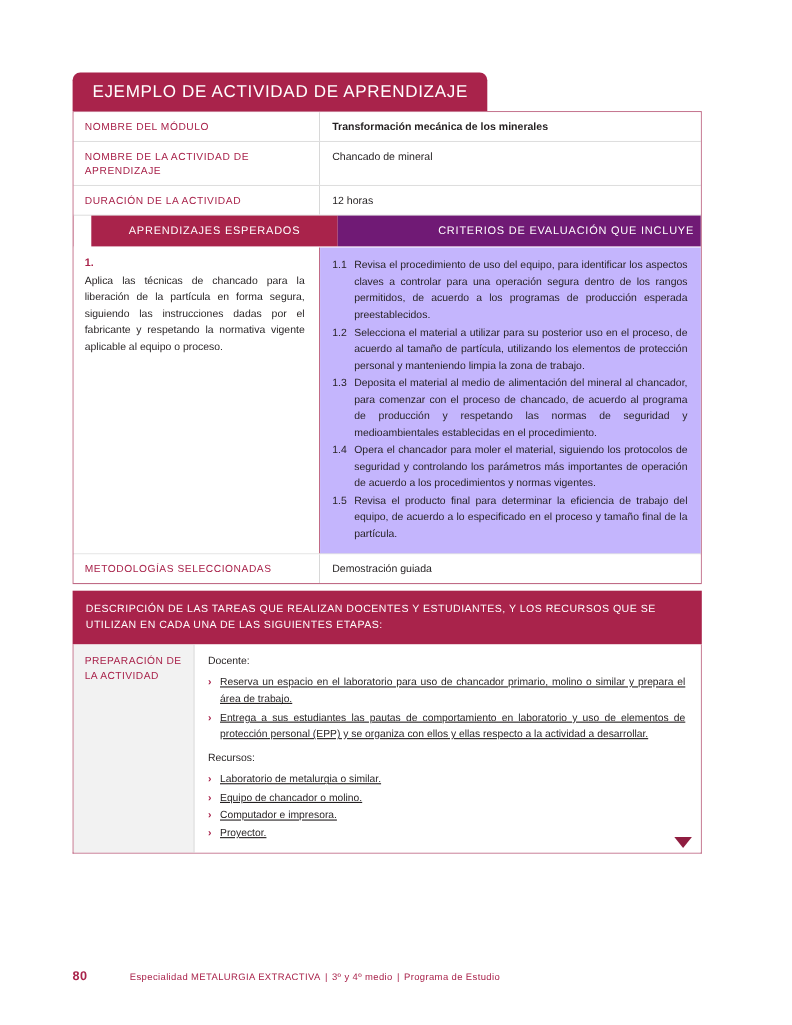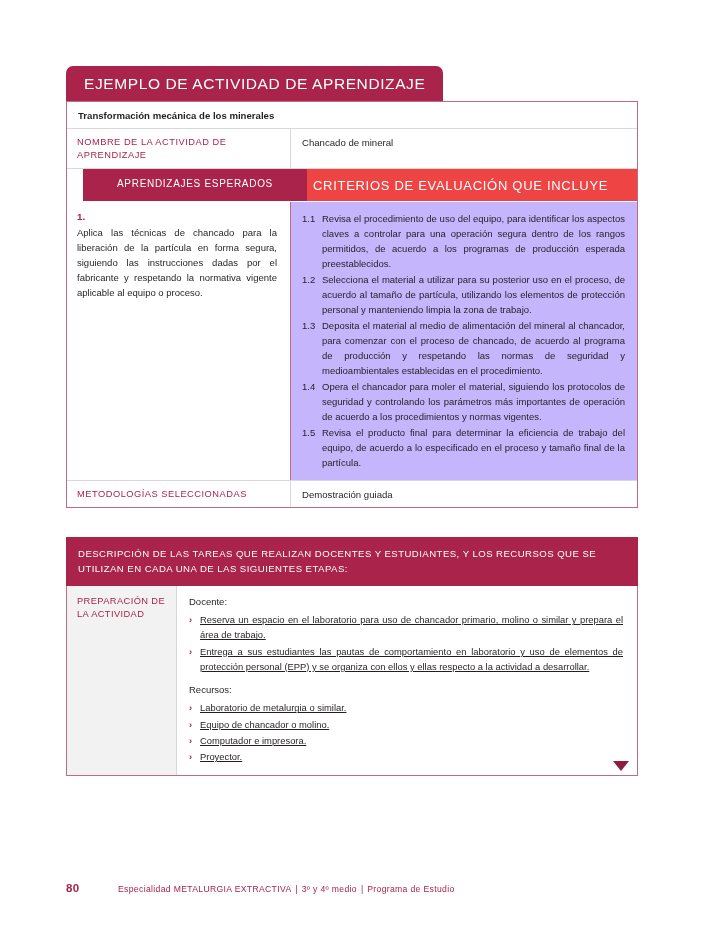--- a/index.html
+++ b/index.html
@@ -96,24 +96,24 @@
     background: #a9234b;
     color: #ffffff;
     text-align: center;
     font-size: 10px;
     letter-spacing: 0.7px;
     padding: 9px 6px 8px 6px;
   }
   .hdr-right {
     flex: 1;
     box-sizing: border-box;
-    background: #ef4444;
+    background: #701a75;
     color: #ffffff;
-    text-align: left;
-    font-size: 13px;
+    text-align: right;
+    font-size: 10px;
     letter-spacing: 0.7px;
     padding: 9px 6px 8px 6px;
   }
 
   
   .body-row {
     display: flex;
     align-items: stretch;
     border-bottom: 1px solid #d8d8d8;
   }
@@ -276,28 +276,33 @@
 
 <div class="page">
 
   <div class="banner-wrap">
     <div class="banner">EJEMPLO DE ACTIVIDAD DE APRENDIZAJE</div>
   </div>
 
   <div class="table">
 
     <div class="row">
+      <div class="cell-label">NOMBRE DEL MÓDULO</div>
       <div class="cell-value bold">Transformación mecánica de los minerales</div>
     </div>
 
     <div class="row">
       <div class="cell-label">NOMBRE DE LA ACTIVIDAD DE APRENDIZAJE</div>
       <div class="cell-value">Chancado de mineral</div>
     </div>
 
+    <div class="row">
+      <div class="cell-label">DURACIÓN DE LA ACTIVIDAD</div>
+      <div class="cell-value">12 horas</div>
+    </div>
 
     <div class="hdr-row">
       <div class="hdr-left">APRENDIZAJES ESPERADOS</div>
       <div class="hdr-right">CRITERIOS DE EVALUACIÓN QUE INCLUYE</div>
     </div>
 
     <div class="body-row">
       <div class="ae-cell">
         <div class="ae-num">1.</div>
         <div class="ae-text">Aplica las técnicas de chancado para la liberación de la partícula en forma segura, siguiendo las instrucciones dadas por el fabricante y respetando la normativa vigente aplicable al equipo o proceso.</div>

